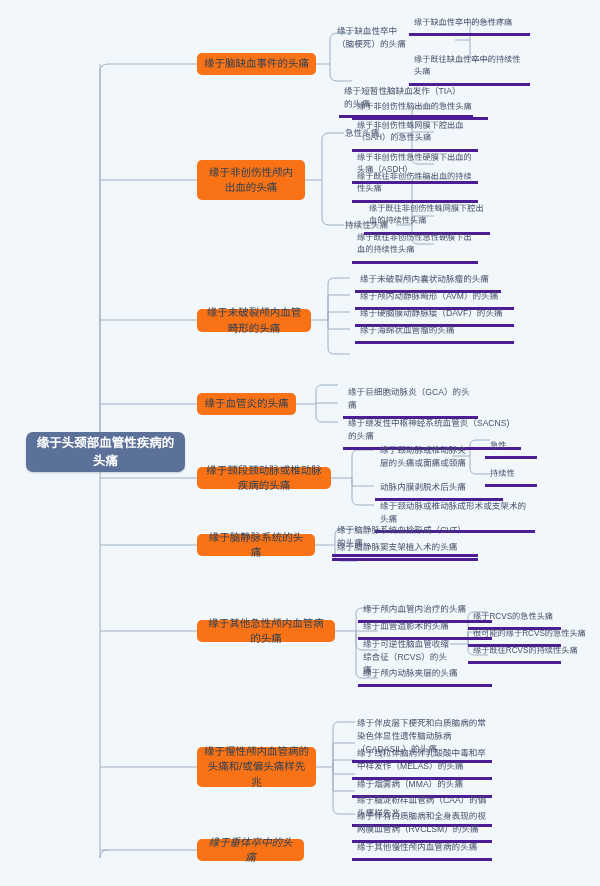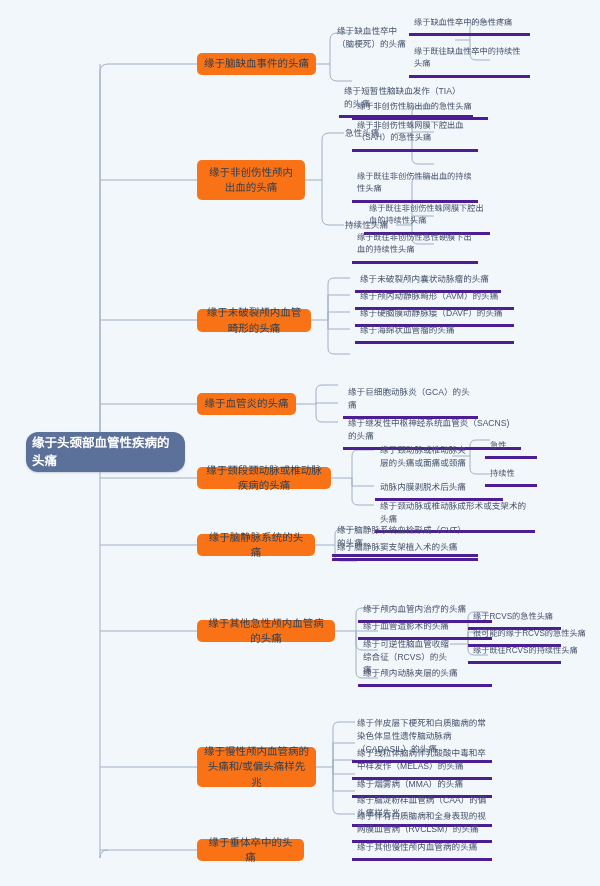--- a/index.html
+++ b/index.html
@@ -13,23 +13,23 @@
   }
   #map{position:absolute;inset:0;}
   svg.links{position:absolute;left:0;top:0;width:600px;height:886px;pointer-events:none;}
   svg.links path{fill:none;stroke:#9fb0c4;stroke-width:1;}
 
   .node{position:absolute;box-sizing:border-box;display:flex;align-items:center;}
   .node .txt{display:block;width:100%;}
 
   
   .n-root{
-    background:#5c7199;color:#ffffff;border-radius:12px;
+    background:#5c7199;color:#ffffff;border-radius:7px;
     font-weight:bold;font-size:12.5px;line-height:1.45;
-    justify-content:center;
+    text-align:center;justify-content:center;
     padding:8px 6px;
     box-shadow:0 1px 2px rgba(70,90,125,.25);
   }
   
   .n-l2{
     background:#f97316;color:#2d3f54;border-radius:5px;
     font-size:10.5px;line-height:1.45;
     padding:6px 7px;
     text-align:center;justify-content:center;
   }
@@ -134,39 +134,42 @@
 
   <div class="node n-l2" style="left:197px;top:53px;width:119px;height:22px;">
     <span class="txt">缘于脑缺血事件的头痛</span>
   </div>
   <div class="node n-l3" style="left:332px;top:22px;width:86px;">
     <span class="txt">缘于缺血性卒中（脑梗死）的头痛</span>
   </div>
   <div class="node n-l4 underline" style="left: 409px; top: 14px; width: 121px; min-height: 20px;">
     <span class="txt">缘于缺血性卒中的急性疼痛</span>
   </div>
-  <div class="node n-l4 underline" style="left: 409px; top: 43px; width: 121px; min-height: 33px;">
+  <div class="node n-l4 underline" style="left: 409px; top: 51px; width: 121px; min-height: 33px;">
     <span class="txt">缘于既往缺血性卒中的持续性头痛</span>
   </div>
   <div class="node n-l3 underline" style="left: 339px; top: 70px; width: 134px; min-height: 34px; margin-top: 12px;">
     <span class="txt">缘于短暂性脑缺血发作（TIA）的头痛</span>
   </div>
 
   <div class="node n-l2" style="left:197px;top:160px;width:108px;height:40px;">
     <span class="txt">缘于非创伤性颅内出血的头痛</span>
   </div>
   <div class="node n-l3" style="left:340px;top:124px;width:56px;">
     <span class="txt nowrap">急性头痛</span>
   </div>
   <div class="node n-l4 underline" style="left: 352px; top: 98px; width: 136px; min-height: 20px;">
     <span class="txt">缘于非创伤性脑出血的急性头痛</span>
   </div>
   <div class="node n-l4 underline" style="left: 352px; top: 117px; width: 126px; min-height: 33px;">
     <span class="txt">缘于非创伤性蛛网膜下腔出血（SAH）的急性头痛</span>
   </div>
+  <div class="node n-l4 underline" style="left: 352px; top: 149px; width: 126px; min-height: 33px;">
+    <span class="txt">缘于非创伤性急性硬膜下出血的头痛（ASDH）</span>
+  </div>
   <div class="node n-l3" style="left:340px;top:216px;width:56px;">
     <span class="txt nowrap">持续性头痛</span>
   </div>
   <div class="node n-l4 underline" style="left: 352px; top: 168px; width: 126px; min-height: 33px;">
     <span class="txt">缘于既往非创伤性脑出血的持续性头痛</span>
   </div>
   <div class="node n-l4 underline" style="left: 352px; top: 200px; width: 126px; min-height: 33px; margin-left: 12px;">
     <span class="txt">缘于既往非创伤性蛛网膜下腔出血的持续性头痛</span>
   </div>
   <div class="node n-l4 underline" style="left: 352px; top: 229px; width: 126px; min-height: 33px;">
@@ -268,17 +271,17 @@
   <div class="node n-l3 underline" style="left: 352px; top: 791px; width: 140px; min-height: 34px;">
     <span class="txt">缘于脑淀粉样血管病（CAA）的偏头痛样先兆</span>
   </div>
   <div class="node n-l3 underline" style="left: 352px; top: 807px; width: 140px; min-height: 34px;">
     <span class="txt">缘于伴有白质脑病和全身表现的视网膜血管病（RVCLSM）的头痛</span>
   </div>
   <div class="node n-l3 underline" style="left: 352px; top: 838px; width: 140px; min-height: 21px;">
     <span class="txt">缘于其他慢性颅内血管病的头痛</span>
   </div>
 
-  <div class="node n-l2" style="left:197px;top:839px;width:107px;height:22px;">
+  <div class="node n-l2" style="left:197px;top:839px;width:107px;height:22px;font-style:italic;">
     <span class="txt">缘于垂体卒中的头痛</span>
   </div>
 
 </div>
 
 </body></html>

